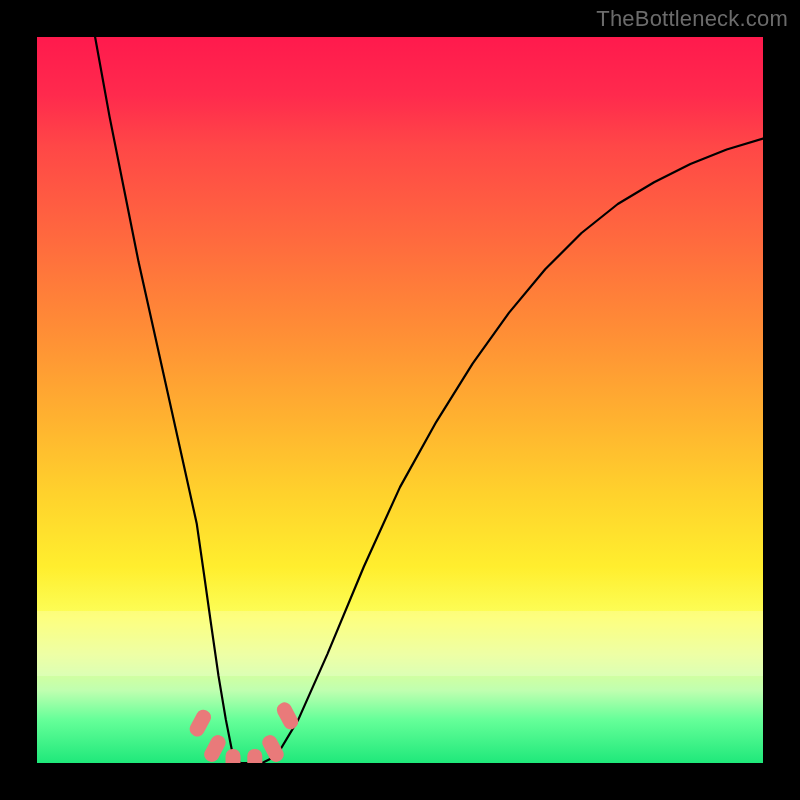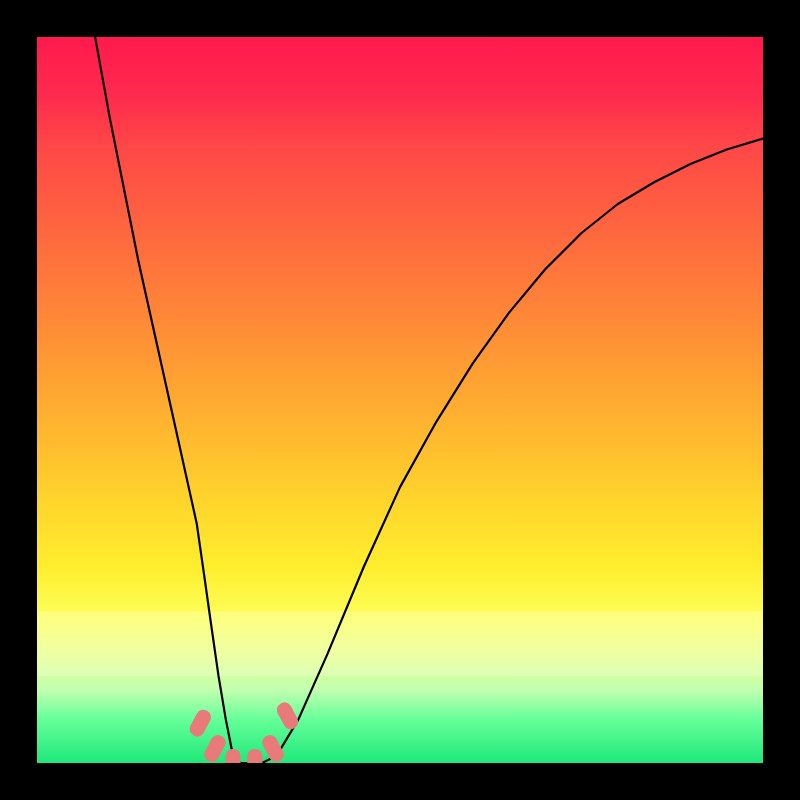--- a/index.html
+++ b/index.html
@@ -93,13 +93,14 @@
       <g id="marker-group">
           <rect x="155.8" y="672.1" width="15" height="28" rx="7" class="marker" transform="rotate(28 163.3 686.1)"></rect>
           <rect x="170.4" y="697.5" width="15" height="28" rx="7" class="marker" transform="rotate(28 177.9 711.5)"></rect>
           <rect x="188.5" y="712.0" width="15" height="28" rx="7" class="marker" transform="rotate(0 196.0 726.0)"></rect>
           <rect x="210.3" y="712.0" width="15" height="28" rx="7" class="marker" transform="rotate(0 217.8 726.0)"></rect>
           <rect x="228.5" y="697.5" width="15" height="28" rx="7" class="marker" transform="rotate(-28 236.0 711.5)"></rect>
           <rect x="243.0" y="664.8" width="15" height="28" rx="7" class="marker" transform="rotate(-28 250.5 678.8)"></rect>
         </g>
     </svg>
   </div>
+  <div class="watermark">TheBottleneck.com</div>
 </div>
 
 </body></html>

